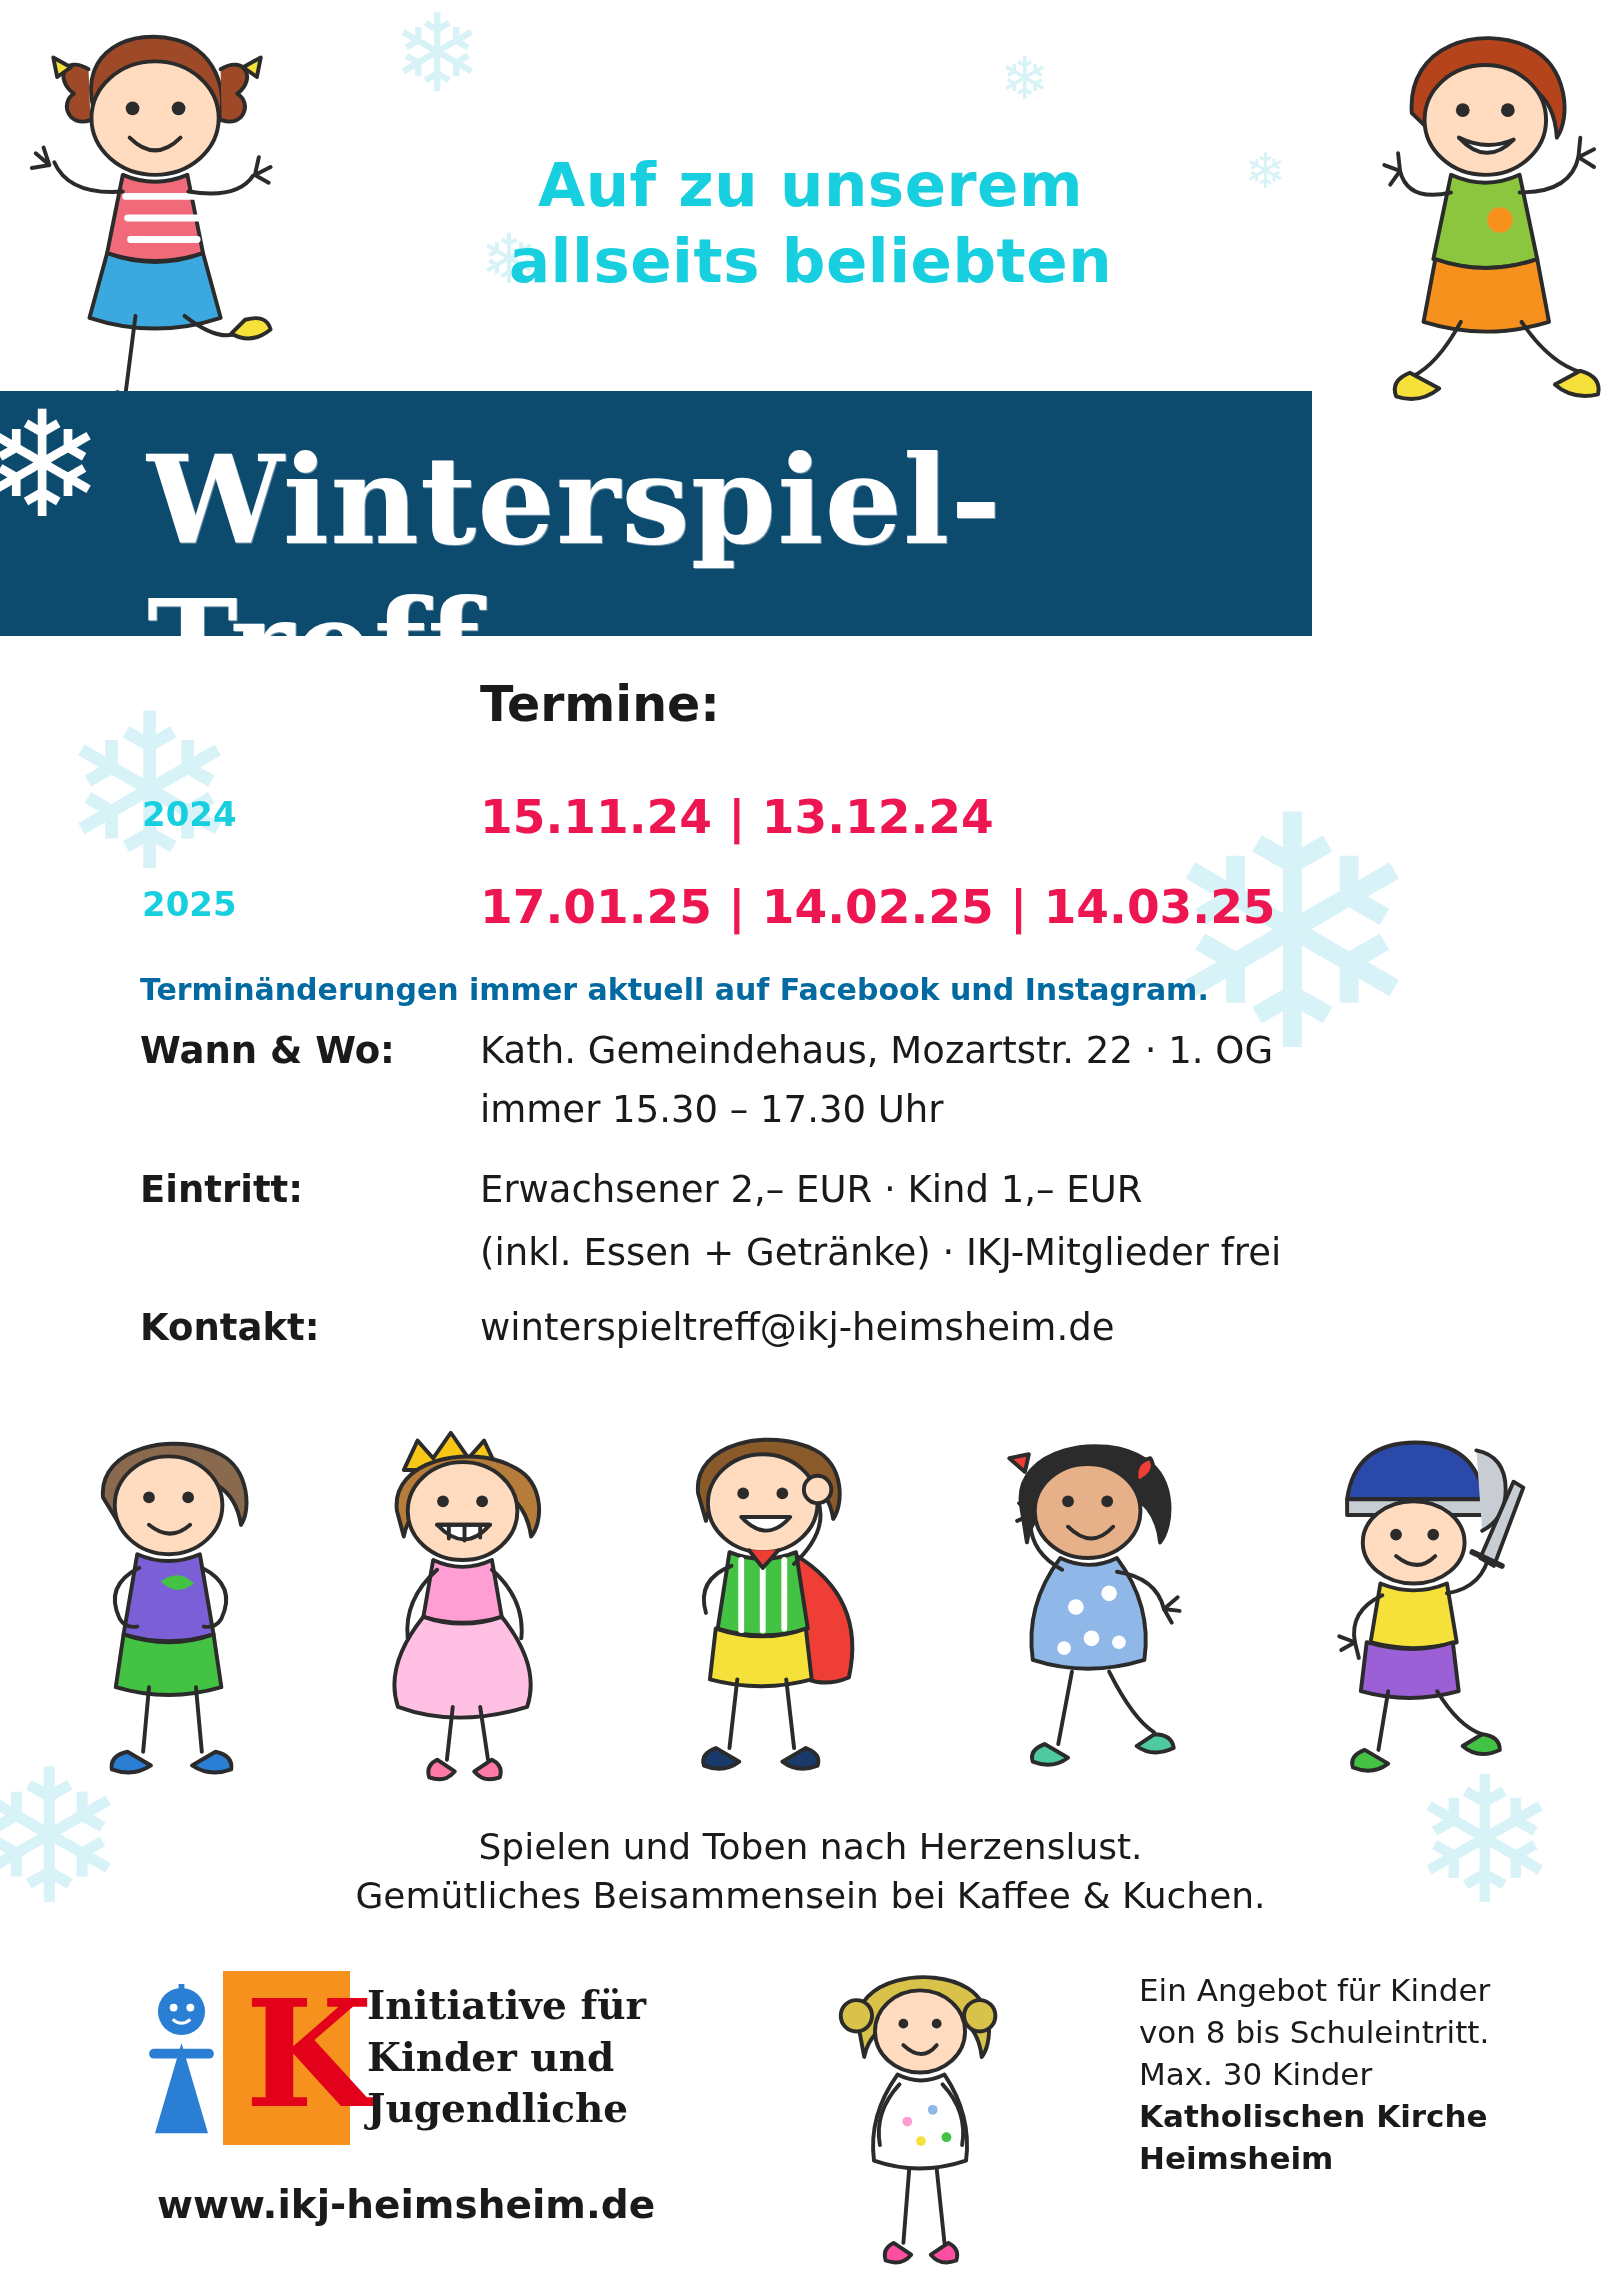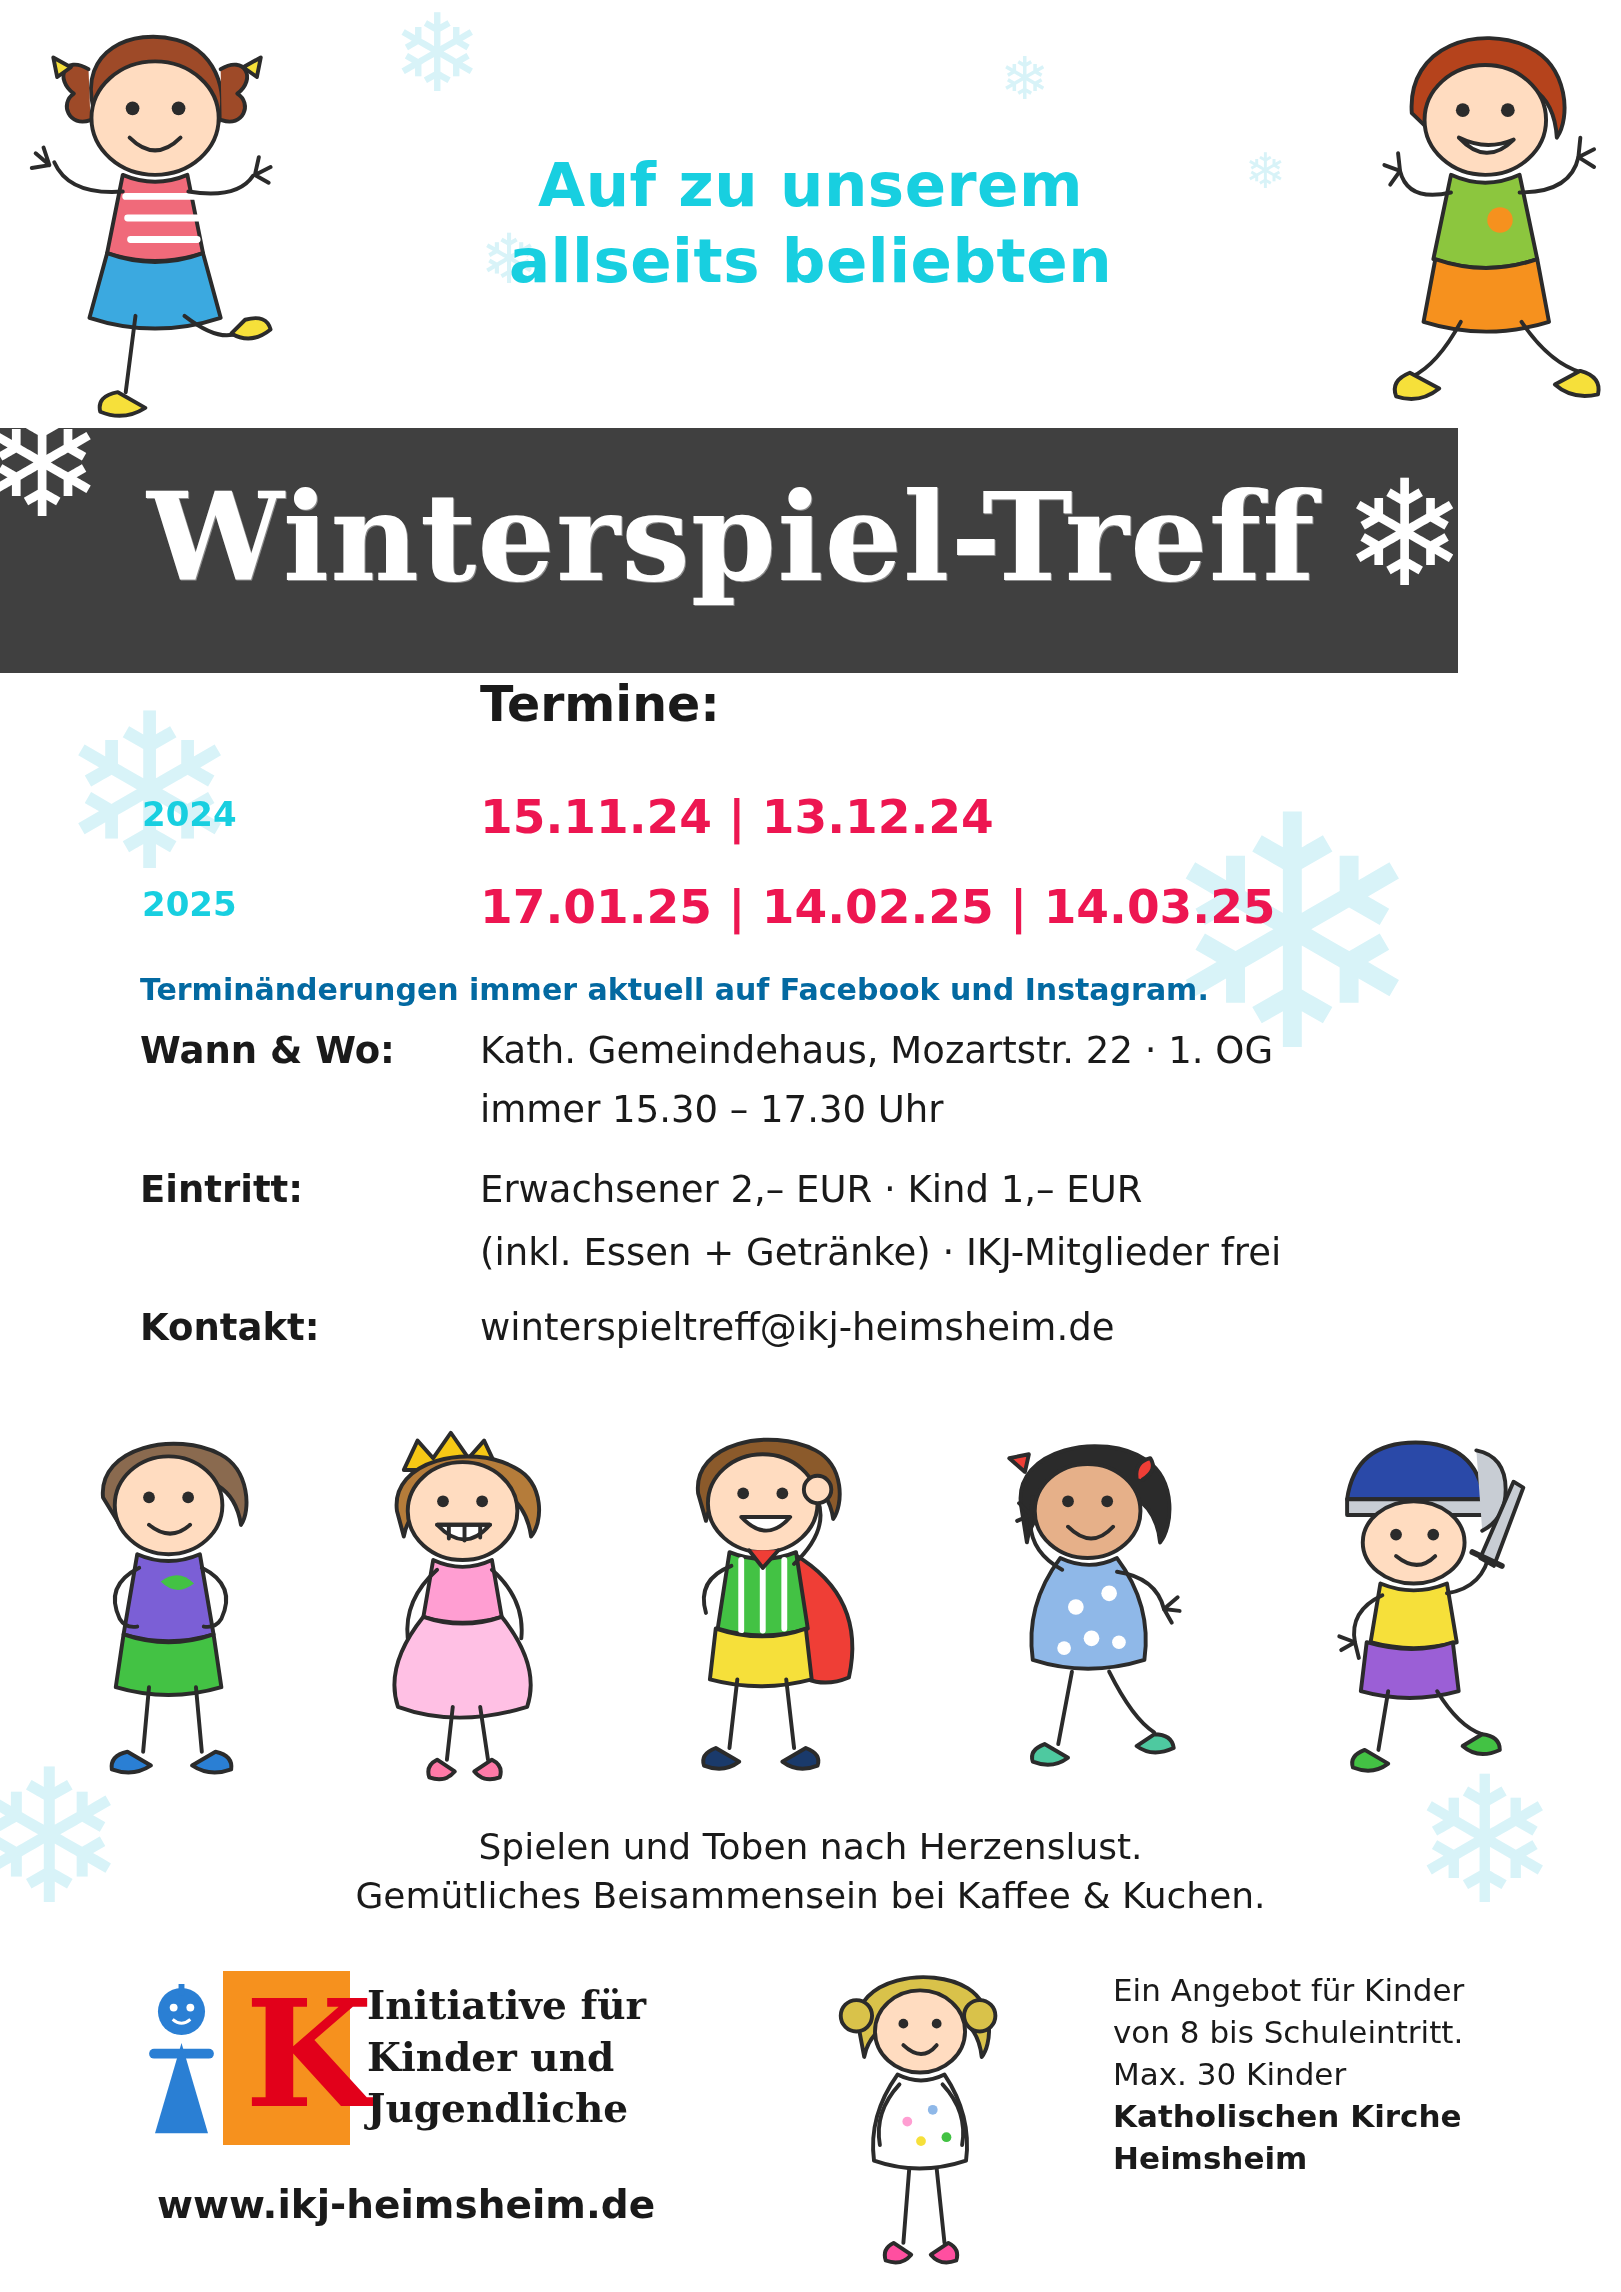--- a/index.html
+++ b/index.html
@@ -33,25 +33,25 @@
     text-align: center;
     color: #18cfe0;
     font-size: 61px;
     font-weight: bold;
     line-height: 1.25;
     letter-spacing: 0.5px;
   }
 
   .title-band {
     position: absolute;
-    top: 428px;
-    left: 0;
-    width: 1458px;
+    top: 391px;
+    left: 0;
+    width: 1312px;
     height: 245px;
-    background: #404040;
+    background: #0c4a6e;
   }
   .title-band .title {
     position: absolute;
     left: 147px;
     top: 37px;
     color: #ffffff;
     font-size: 122px;
     font-weight: bold;
     letter-spacing: 1px;
     font-family: "DejaVu Serif", serif;
@@ -210,21 +210,21 @@
   .website {
     position: absolute;
     left: 157px;
     top: 227px;
     font-size: 39px;
     font-weight: bold;
     color: #1a1a1a;
   }
   .footer-right {
     position: absolute;
-    right: 96px;
+    right: 70px;
     top: 13.7px;
     width: 412px;
     font-size: 31px;
     color: #1a1a1a;
     line-height: 1.36;
   }
   .footer-right .bold { font-weight: bold; }
 </style>
 </head>
 <body>

